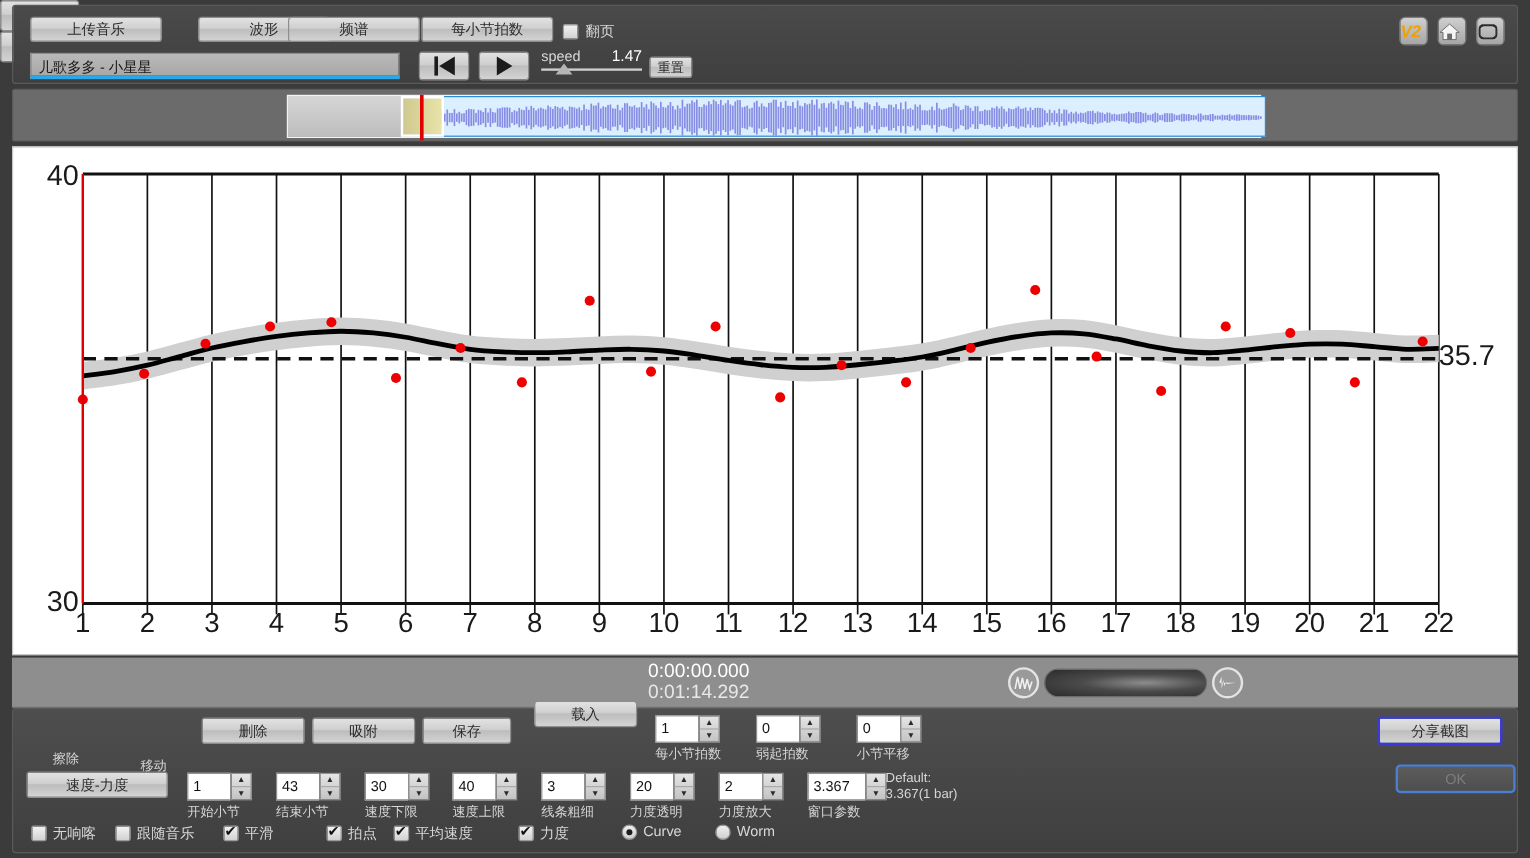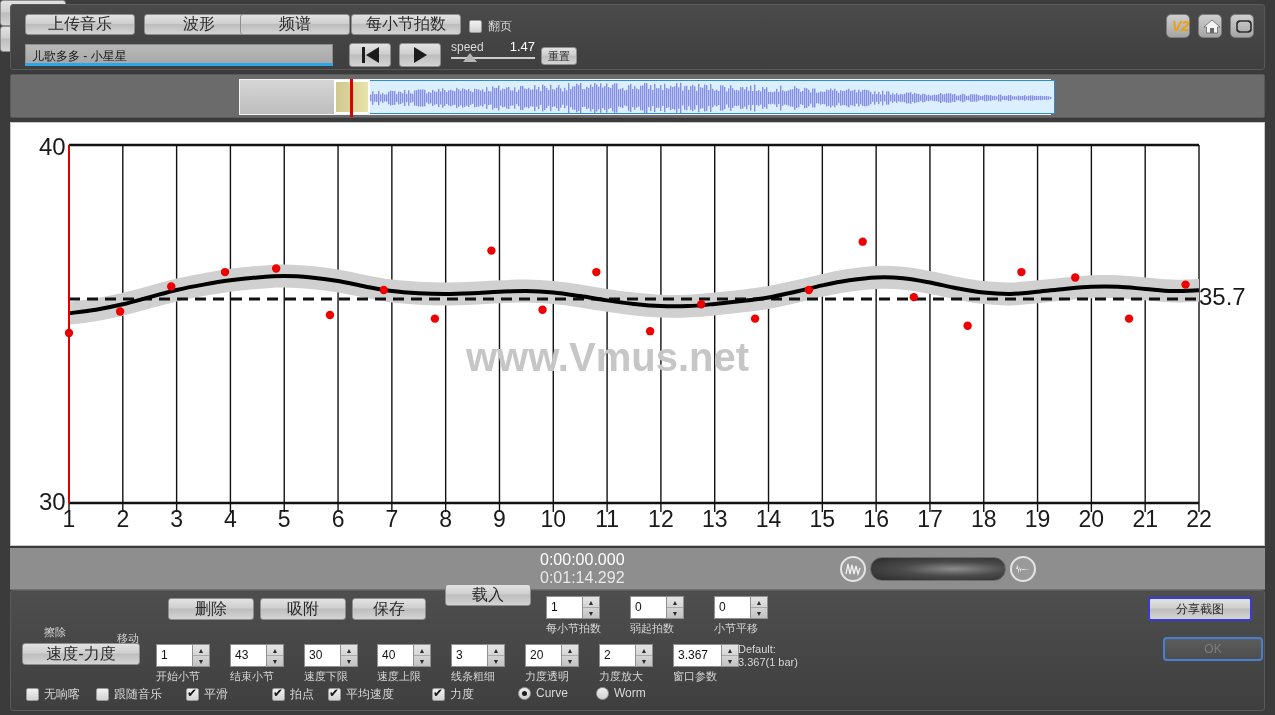--- a/index.html
+++ b/index.html
@@ -22,30 +22,30 @@
     width: 1255px; height: 66px;
     background: linear-gradient(#4a4a4a, #3f3f3f);
     border: 1px solid #5a5a5a;
     border-radius: 3px;
   }
   .btn {
     background: linear-gradient(#e2e2e2 0%, #cfcfcf 45%, #bdbdbd 50%, #d4d4d4 100%);
     border: 1px solid #8e8e8e;
     border-radius: 3px;
     color: #2b2b2b;
-    font-size: 16px;
+    font-size: 12px;
     text-align: center;
     cursor: pointer;
     user-select: none;
     display: flex; align-items: center; justify-content: center;
   }
 
   .tb-btn { position: absolute; top: 9px; height: 21px; }
   #b-upload { left: 14px; width: 110px; }
-  #b-wave   { left: 133px; width: 110px; font-family: Liberation Serif, serif; }
+  #b-wave   { left: 154px; width: 110px; font-family: Liberation Serif, serif; }
   #b-spec   { left: 229px; width: 110px; }
   #b-beat   { left: 340px; width: 110px; }
 
   .cb {
     width: 13px; height: 13px;
     background: linear-gradient(#f2f2f2, #d2d2d2);
     border: 1px solid #9a9a9a;
     border-radius: 2px;
     display: inline-block;
     position: relative;
@@ -116,21 +116,21 @@
     border-bottom: 9px solid #b5b5b5;
   }
   #b-reset { position: absolute; left: 530px; top: 42px; width: 36px; height: 18px; font-size: 11px; }
 
   .iconbtn {
     position: absolute; top: 9px;
     width: 24px; height: 24px;
     background: linear-gradient(#cfcfcf, #a5a5a5);
     border: 1px solid #7d7d7d;
     border-radius: 5px;
-    display: flex; align-items: center; justify-content: flex-end;
+    display: flex; align-items: center; justify-content: flex-start;
     cursor: pointer;
   }
   #ic-v2 { left: 1155px; }
   #ic-home { left: 1187px; }
   #ic-full { left: 1219px; }
   .v2txt { color: #f0a000; font-weight: bold; font-size: 14px; font-style: italic; }
 
   
   .wave-panel {
     position: absolute; left: 10px; top: 74px;
@@ -806,21 +806,20 @@
           <circle cx="1064.2380952380952" cy="154.46000000000012" r="4.2" fill="#ee0000"></circle>
           <circle cx="1118.047619047619" cy="195.63000000000002" r="4.2" fill="#ee0000"></circle>
           <circle cx="1174.547619047619" cy="161.61999999999998" r="4.2" fill="#ee0000"></circle>
         </g>
       <line id="playhead" x1="58" y1="22" x2="58" y2="380" stroke="#e00000" stroke-width="2"></line>
     </svg>
 
     <div class="ylab" id="ylab-top">40</div>
     <div class="ylab" id="ylab-bot">30</div>
     <div class="ylab" id="ylab-right">35.7</div>
-    <div class="watermark">www.Vmus.net</div>
     <div class="xlabels" id="xlabels">
         <span class="xlab" style="left:58px">1</span>
         <span class="xlab" style="left:111.8095238095238px">2</span>
         <span class="xlab" style="left:165.6190476190476px">3</span>
         <span class="xlab" style="left:219.42857142857142px">4</span>
         <span class="xlab" style="left:273.2380952380952px">5</span>
         <span class="xlab" style="left:327.04761904761904px">6</span>
         <span class="xlab" style="left:380.85714285714283px">7</span>
         <span class="xlab" style="left:434.66666666666663px">8</span>
         <span class="xlab" style="left:488.4761904761904px">9</span>

